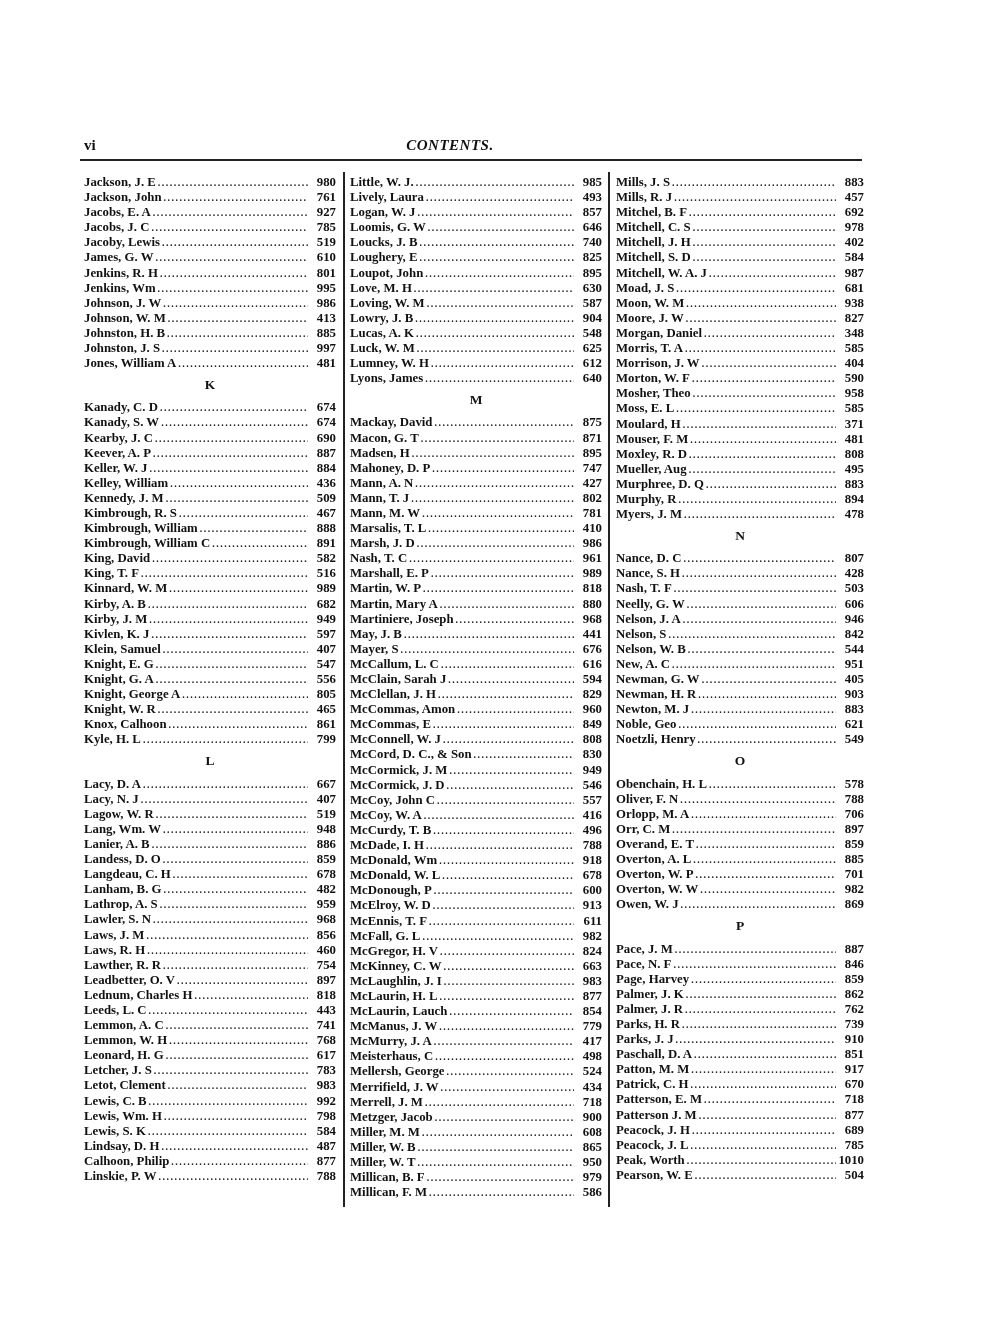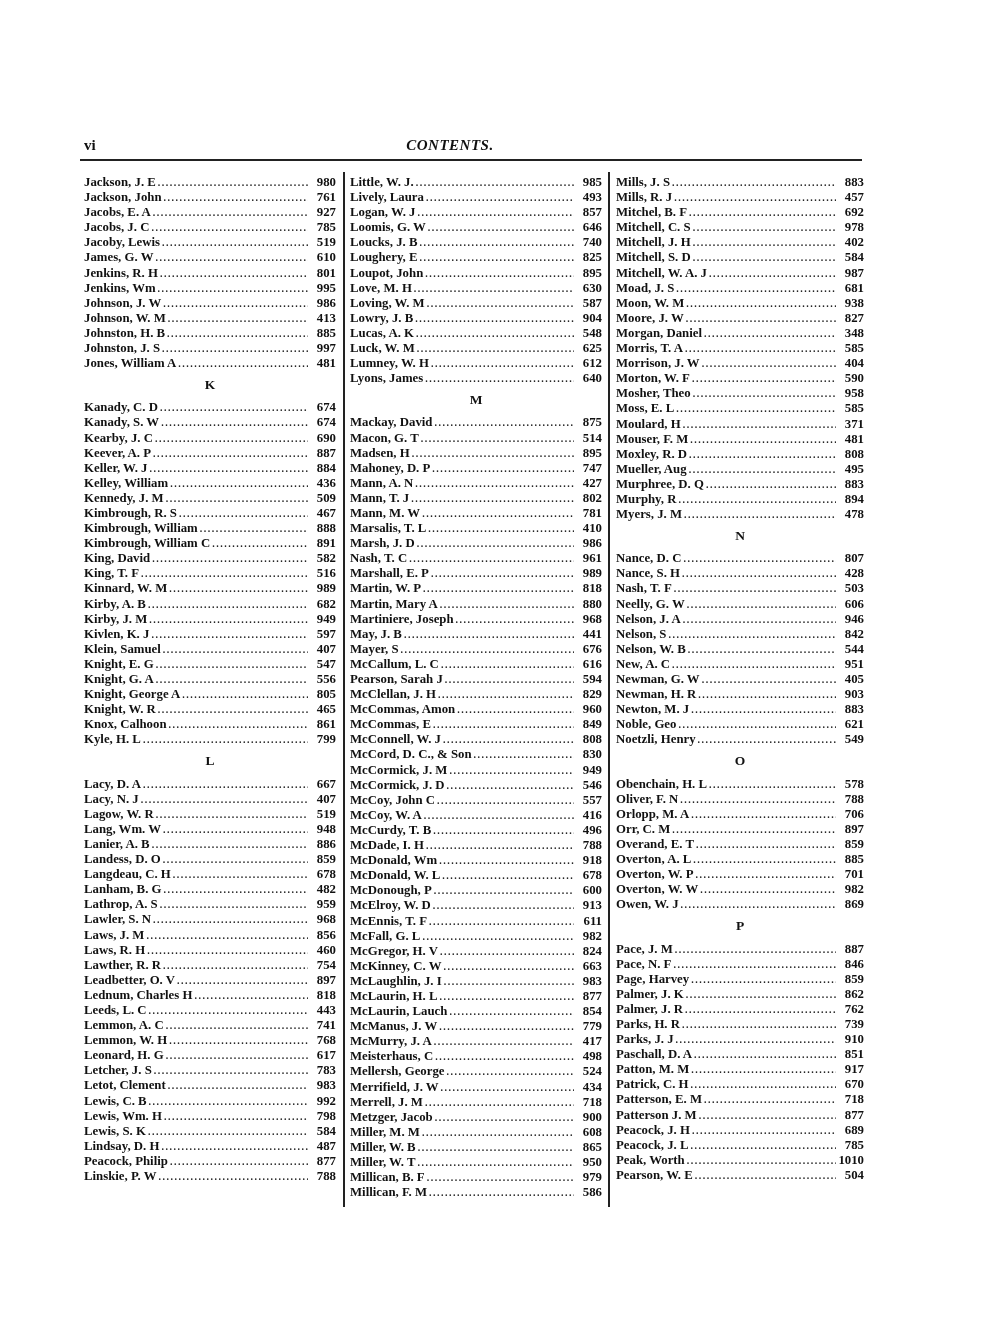--- a/index.html
+++ b/index.html
@@ -338,21 +338,21 @@
       <span class="name">Lewis, S. K</span>
       <span class="dots"></span>
       <span class="page">584</span>
     </div>
     <div class="entry">
       <span class="name">Lindsay, D. H</span>
       <span class="dots"></span>
       <span class="page">487</span>
     </div>
     <div class="entry">
-      <span class="name">Peacock, Philip</span>
+      <span class="name">Calhoon, Philip</span>
       <span class="dots"></span>
       <span class="page">877</span>
     </div>
     <div class="entry">
       <span class="name">Linskie, P. W</span>
       <span class="dots"></span>
       <span class="page">788</span>
     </div>
   </div>
 <div class="col col2">
@@ -428,21 +428,21 @@
     </div>
     <div class="section-letter">M</div>
     <div class="entry">
       <span class="name">Mackay, David</span>
       <span class="dots"></span>
       <span class="page">875</span>
     </div>
     <div class="entry">
       <span class="name">Macon, G. T</span>
       <span class="dots"></span>
-      <span class="page">514</span>
+      <span class="page">871</span>
     </div>
     <div class="entry">
       <span class="name">Madsen, H</span>
       <span class="dots"></span>
       <span class="page">895</span>
     </div>
     <div class="entry">
       <span class="name">Mahoney, D. P</span>
       <span class="dots"></span>
       <span class="page">747</span>
@@ -506,21 +506,21 @@
       <span class="name">Mayer, S</span>
       <span class="dots"></span>
       <span class="page">676</span>
     </div>
     <div class="entry">
       <span class="name">McCallum, L. C</span>
       <span class="dots"></span>
       <span class="page">616</span>
     </div>
     <div class="entry">
-      <span class="name">Pearson, Sarah J</span>
+      <span class="name">McClain, Sarah J</span>
       <span class="dots"></span>
       <span class="page">594</span>
     </div>
     <div class="entry">
       <span class="name">McClellan, J. H</span>
       <span class="dots"></span>
       <span class="page">829</span>
     </div>
     <div class="entry">
       <span class="name">McCommas, Amon</span>

